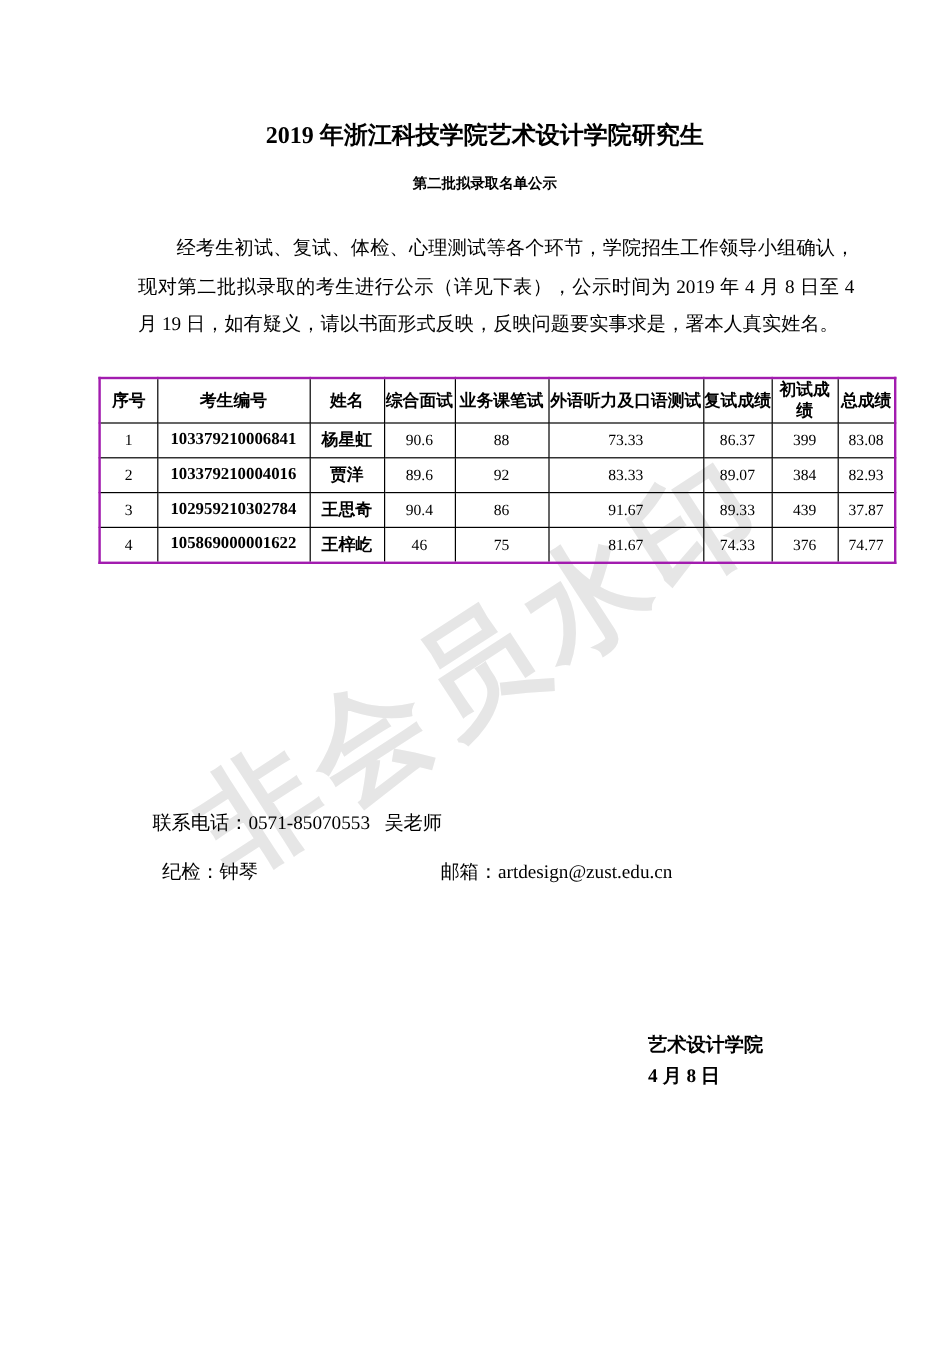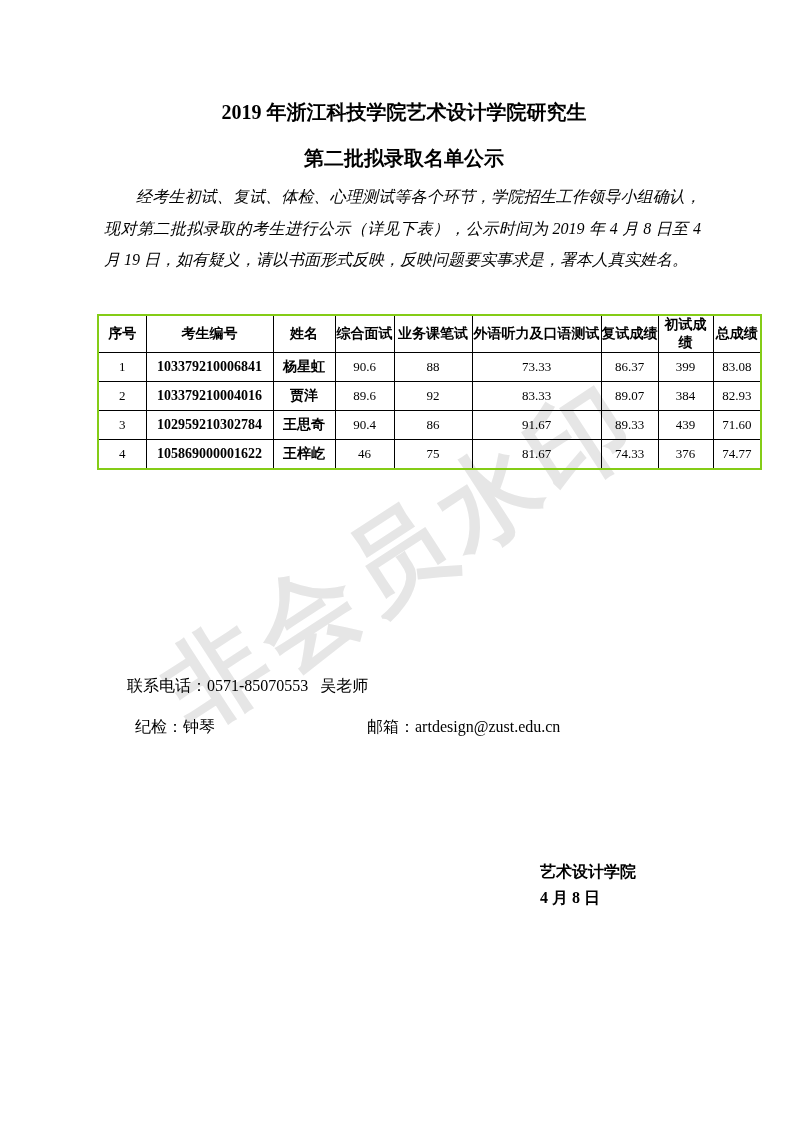--- a/index.html
+++ b/index.html
@@ -27,32 +27,32 @@
   }
   .content { position: absolute; left: 0; top: 0; width: 793px; height: 1122px; z-index: 1; }
   .title1 {
     position: absolute; top: 99px; left: 15px; width: 778px;
     margin: 0; text-align: center;
     font-size: 20px; font-weight: bold;
   }
   .title2 {
     position: absolute; top: 145px; left: 15px; width: 778px;
     margin: 0; text-align: center;
-    font-size: 20px; font-weight: bold;
+    font-size: 12px; font-weight: bold;
   }
   .intro {
     position: absolute; top: 176px; left: 99px; width: 597px;
-    margin: 5px;
+    margin: 16px;
     font-size: 16px; line-height: 31.5px;
-    text-indent: 2em; text-align: justify; font-style: italic;
+    text-indent: 2em; text-align: justify;
   }
   .doc-table {
-    position: absolute; top: 314px; left: 97px; width: 663px;
+    position: absolute; top: 314px; left: 82px; width: 663px;
     border-collapse: collapse; table-layout: fixed;
-    border: 2px solid #84cc16;
+    border: 2px solid #a21caf;
   }
   .doc-table th, .doc-table td {
     border: 1px solid #000;
     text-align: center; vertical-align: middle;
     padding: 0; overflow: hidden;
   }
   .doc-table th { height: 29px; font-size: 14px; font-weight: bold; }
   .doc-table td { height: 28px; font-size: 13px; font-weight: normal; }
   .doc-table td.c1, .doc-table td.c2 { font-size: 14px; font-weight: bold; }
   col.w0 { width: 48px; }
@@ -146,21 +146,21 @@
           </tr>
           <tr>
             <td class="c0">3</td>
             <td class="c1">102959210302784</td>
             <td class="c2">王思奇</td>
             <td class="c3">90.4</td>
             <td class="c4">86</td>
             <td class="c5">91.67</td>
             <td class="c6">89.33</td>
             <td class="c7">439</td>
-            <td class="c8">71.60</td>
+            <td class="c8">37.87</td>
           </tr>
           <tr>
             <td class="c0">4</td>
             <td class="c1">105869000001622</td>
             <td class="c2">王梓屹</td>
             <td class="c3">46</td>
             <td class="c4">75</td>
             <td class="c5">81.67</td>
             <td class="c6">74.33</td>
             <td class="c7">376</td>

